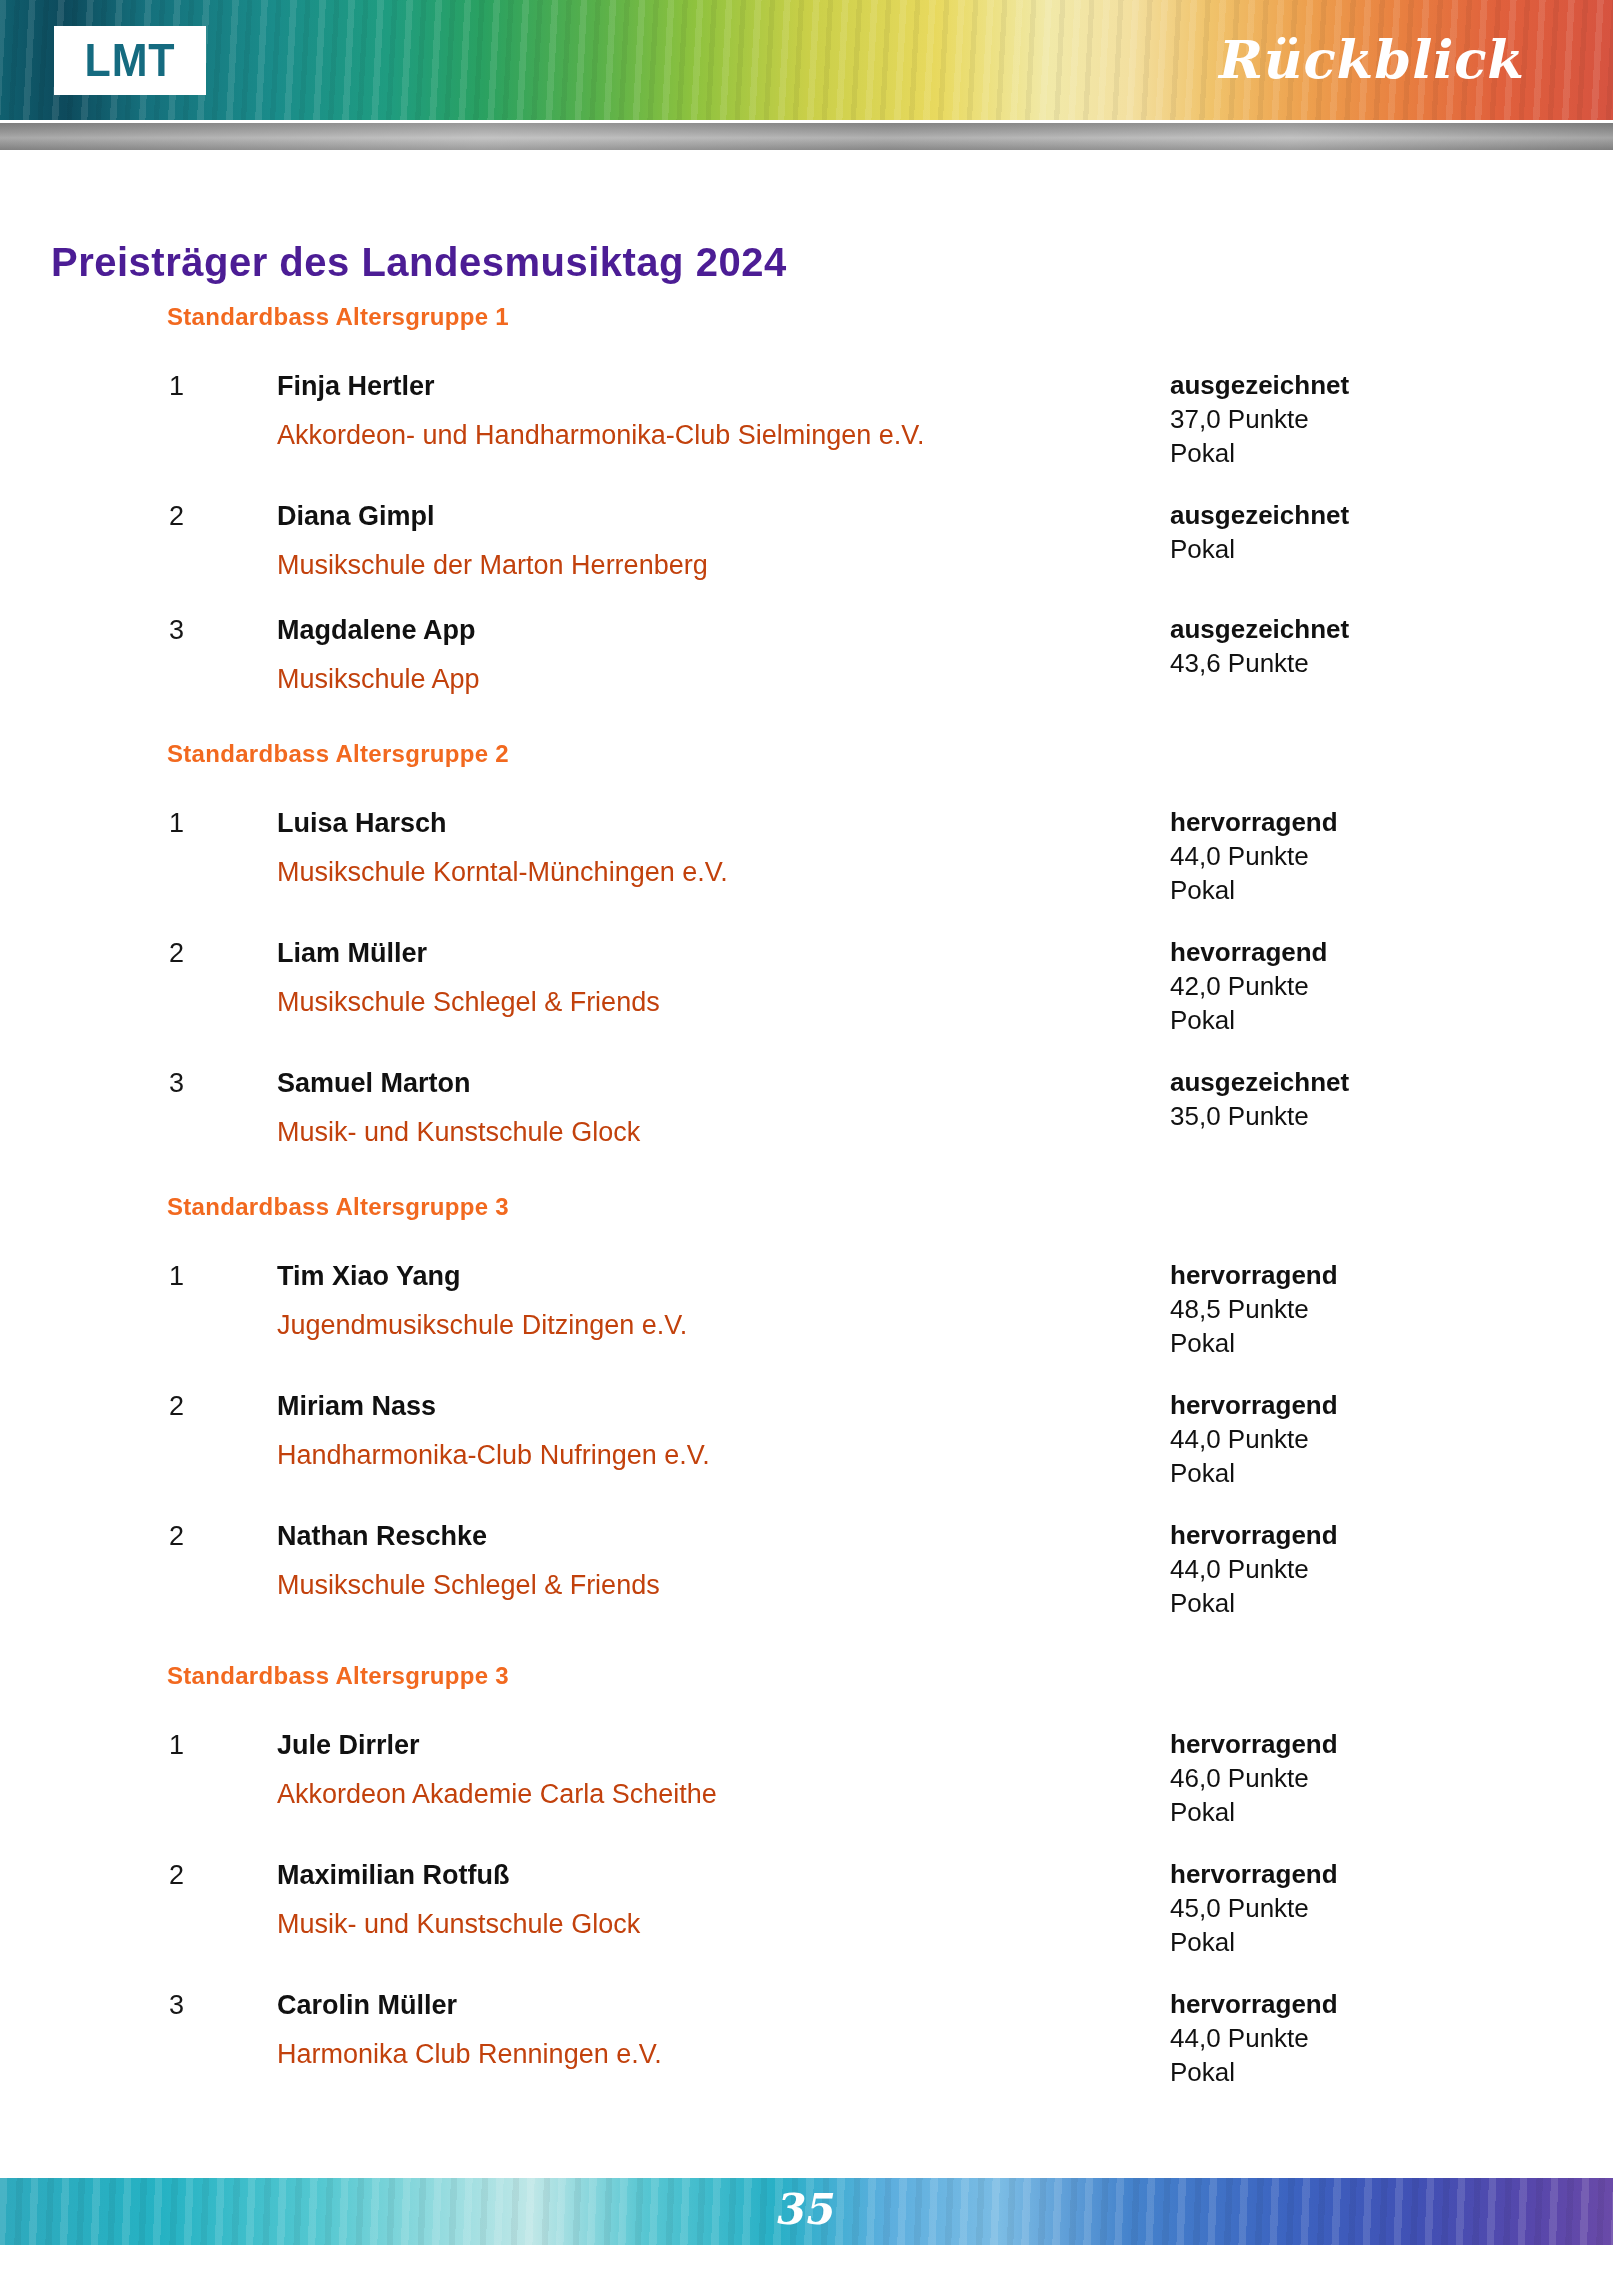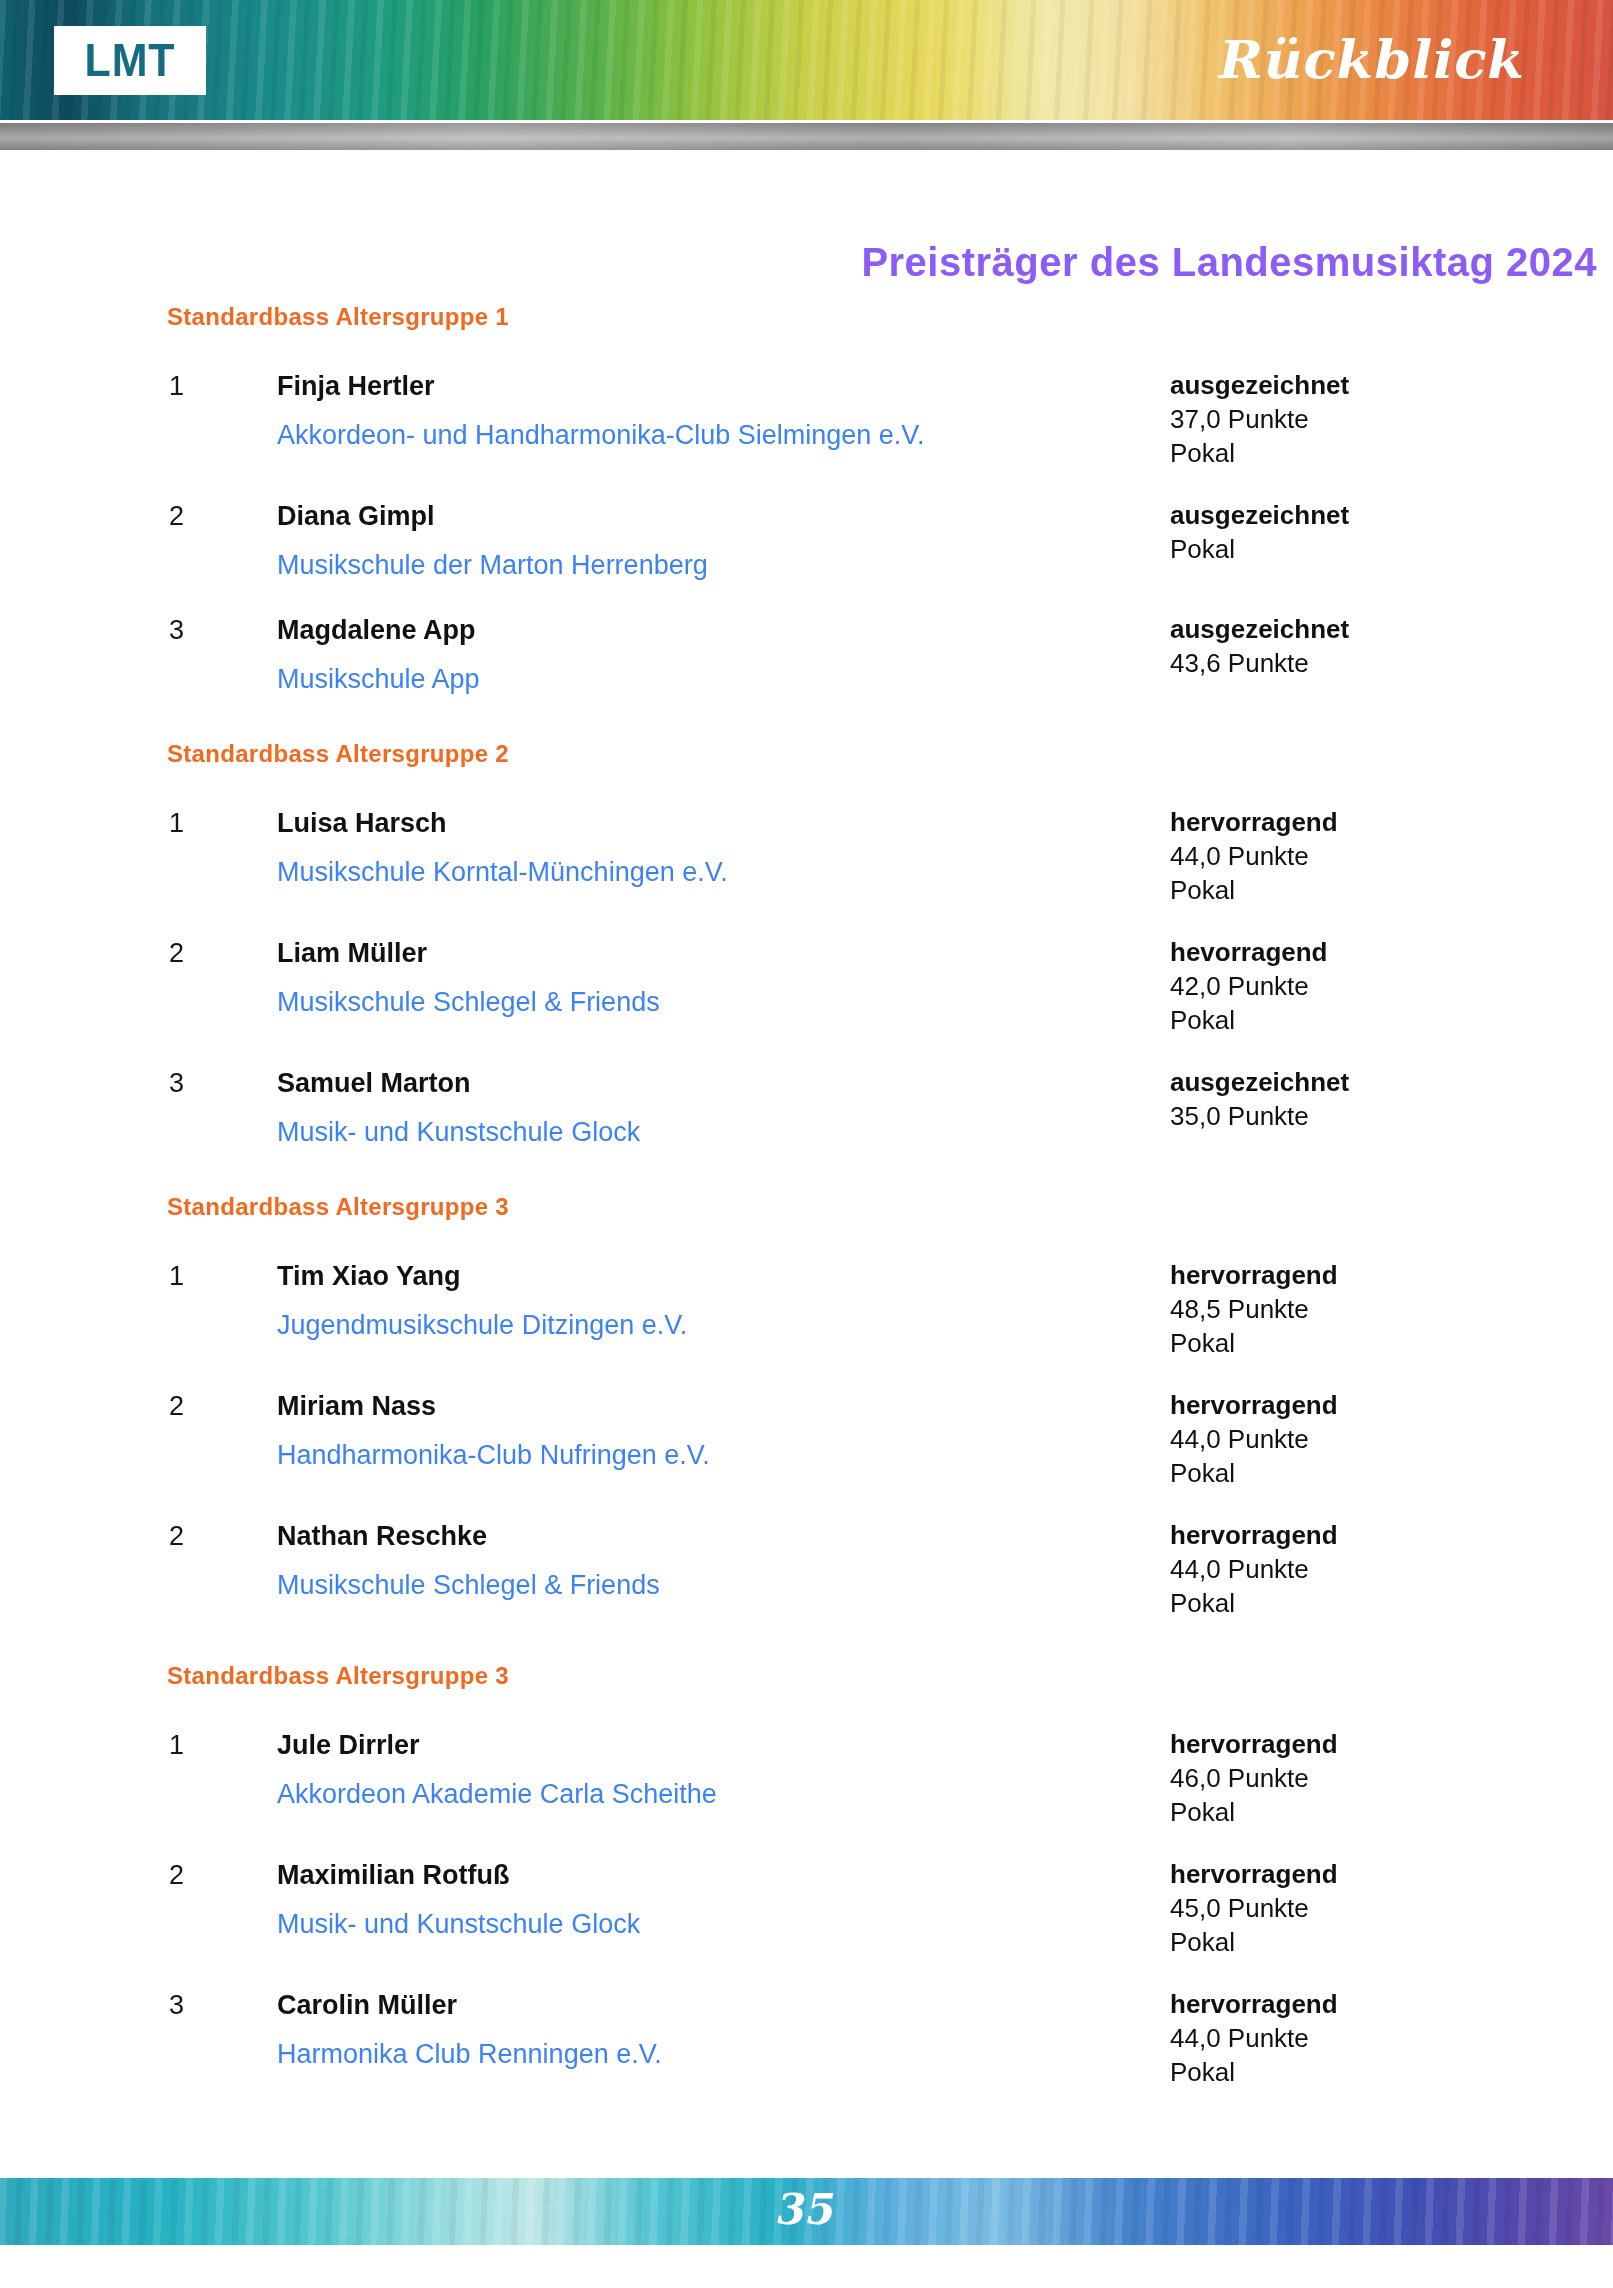--- a/index.html
+++ b/index.html
@@ -73,27 +73,26 @@
       linear-gradient(180deg, #8b8b8b 0%, #a8a8a8 35%, #bcbcbc 55%, #9e9e9e 85%, #8f8f8f 100%);
   }
 
   
   .content {
     position: absolute;
     top: 150px; left: 0; right: 0;
   }
 
   .page-title {
-    margin: 89px 16px 0 51px;
+    margin: 89px 4px 0 51px;
     font-size: 40px;
     font-weight: 700;
     line-height: 46px;
-    color: #8b5cf6;
+    color: #4c1d95;
     letter-spacing: 0.5px;
-    text-align: right;
   }
 
   .sections { margin-top: 13px; }
 
   .section { margin-bottom: 37px; }
 
   .section-heading {
     margin-left: 167px;
     font-size: 24px;
     font-weight: 700;
@@ -121,21 +120,21 @@
     font-size: 27px;
     font-weight: 700;
     line-height: 37px;
     color: #111111;
   }
 
   .winner-institution {
     font-size: 27px;
     line-height: 37px;
     margin-top: 12px;
-    color: #3b82f6;
+    color: #c2410c;
   }
 
   .result {
     font-size: 26px;
     line-height: 34px;
     color: #111111;
   }
   .result .rating { font-weight: 700; }
 
   

